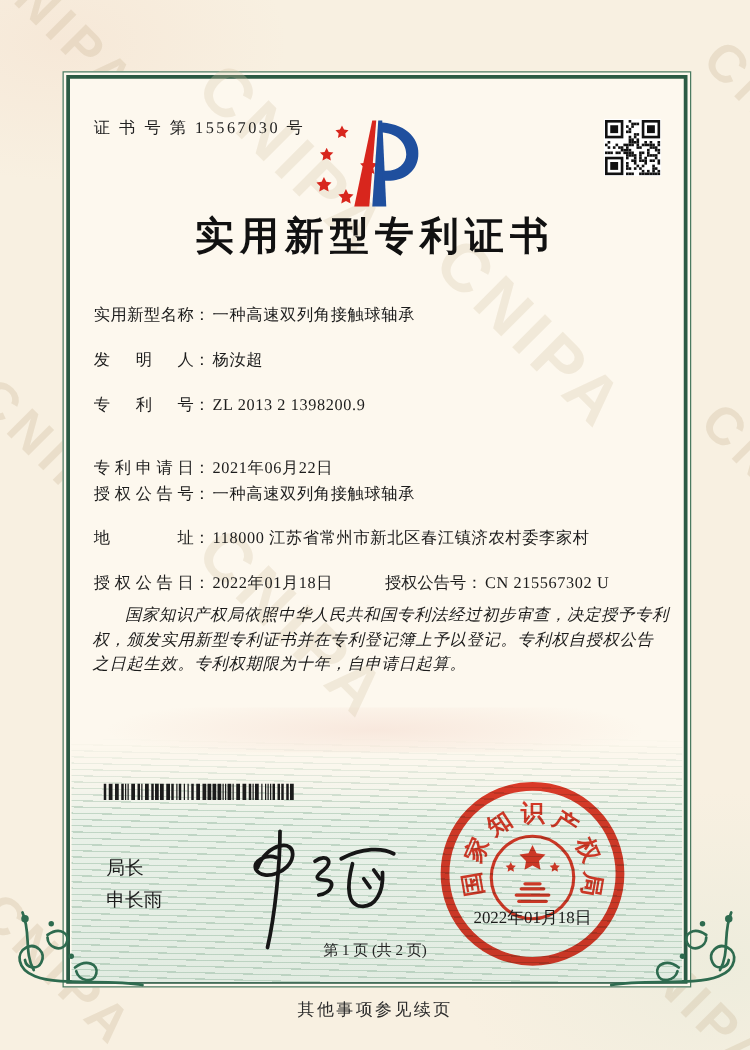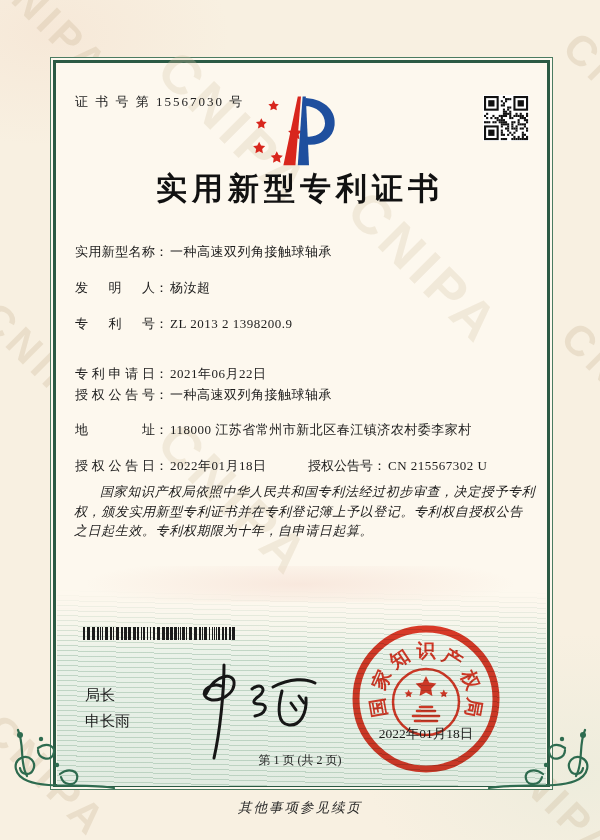--- a/index.html
+++ b/index.html
@@ -39,21 +39,21 @@
   .paras p{margin:0;text-indent:2em;letter-spacing:.6px;}
   .barcode{position:absolute;left:83px;top:627px;width:158px;height:13px;z-index:5;font-size:0;}
   .barcode i{display:inline-block;height:13px;background:#1b1b1b;vertical-align:top;}
   .signer{position:absolute;left:85px;top:682px;z-index:5;
           font-family:"Liberation Sans",sans-serif;font-size:15px;color:#1b1b1b;line-height:26px;}
   .signature{position:absolute;left:178px;top:652px;z-index:5;}
   .seal{position:absolute;left:351px;top:624px;z-index:6;mix-blend-mode:multiply;opacity:.95;}
   .pageinfo{position:absolute;left:0;top:752px;width:100%;text-align:center;
             font-size:12px;color:#222;z-index:5;}
   .contnote{position:absolute;left:0;top:799px;width:100%;text-align:center;
-            font-size:13.5px;font-style:italic;letter-spacing:2px;color:#2a2a2a;z-index:5;}
+            font-size:13.5px;letter-spacing:2px;color:#2a2a2a;z-index:5;}
   .flourish{position:absolute;z-index:7;}
 </style>
 </head>
 <body>
 
 <div class="page">
 
   <div class="wm wm-out" style="left:-28px;top:-4px">CNIPA</div>
   <div class="wm wm-out" style="left:-34px;top:340px">CNIPA</div>
   <div class="wm wm-out" style="left:548px;top:70px">CNIPA</div>

